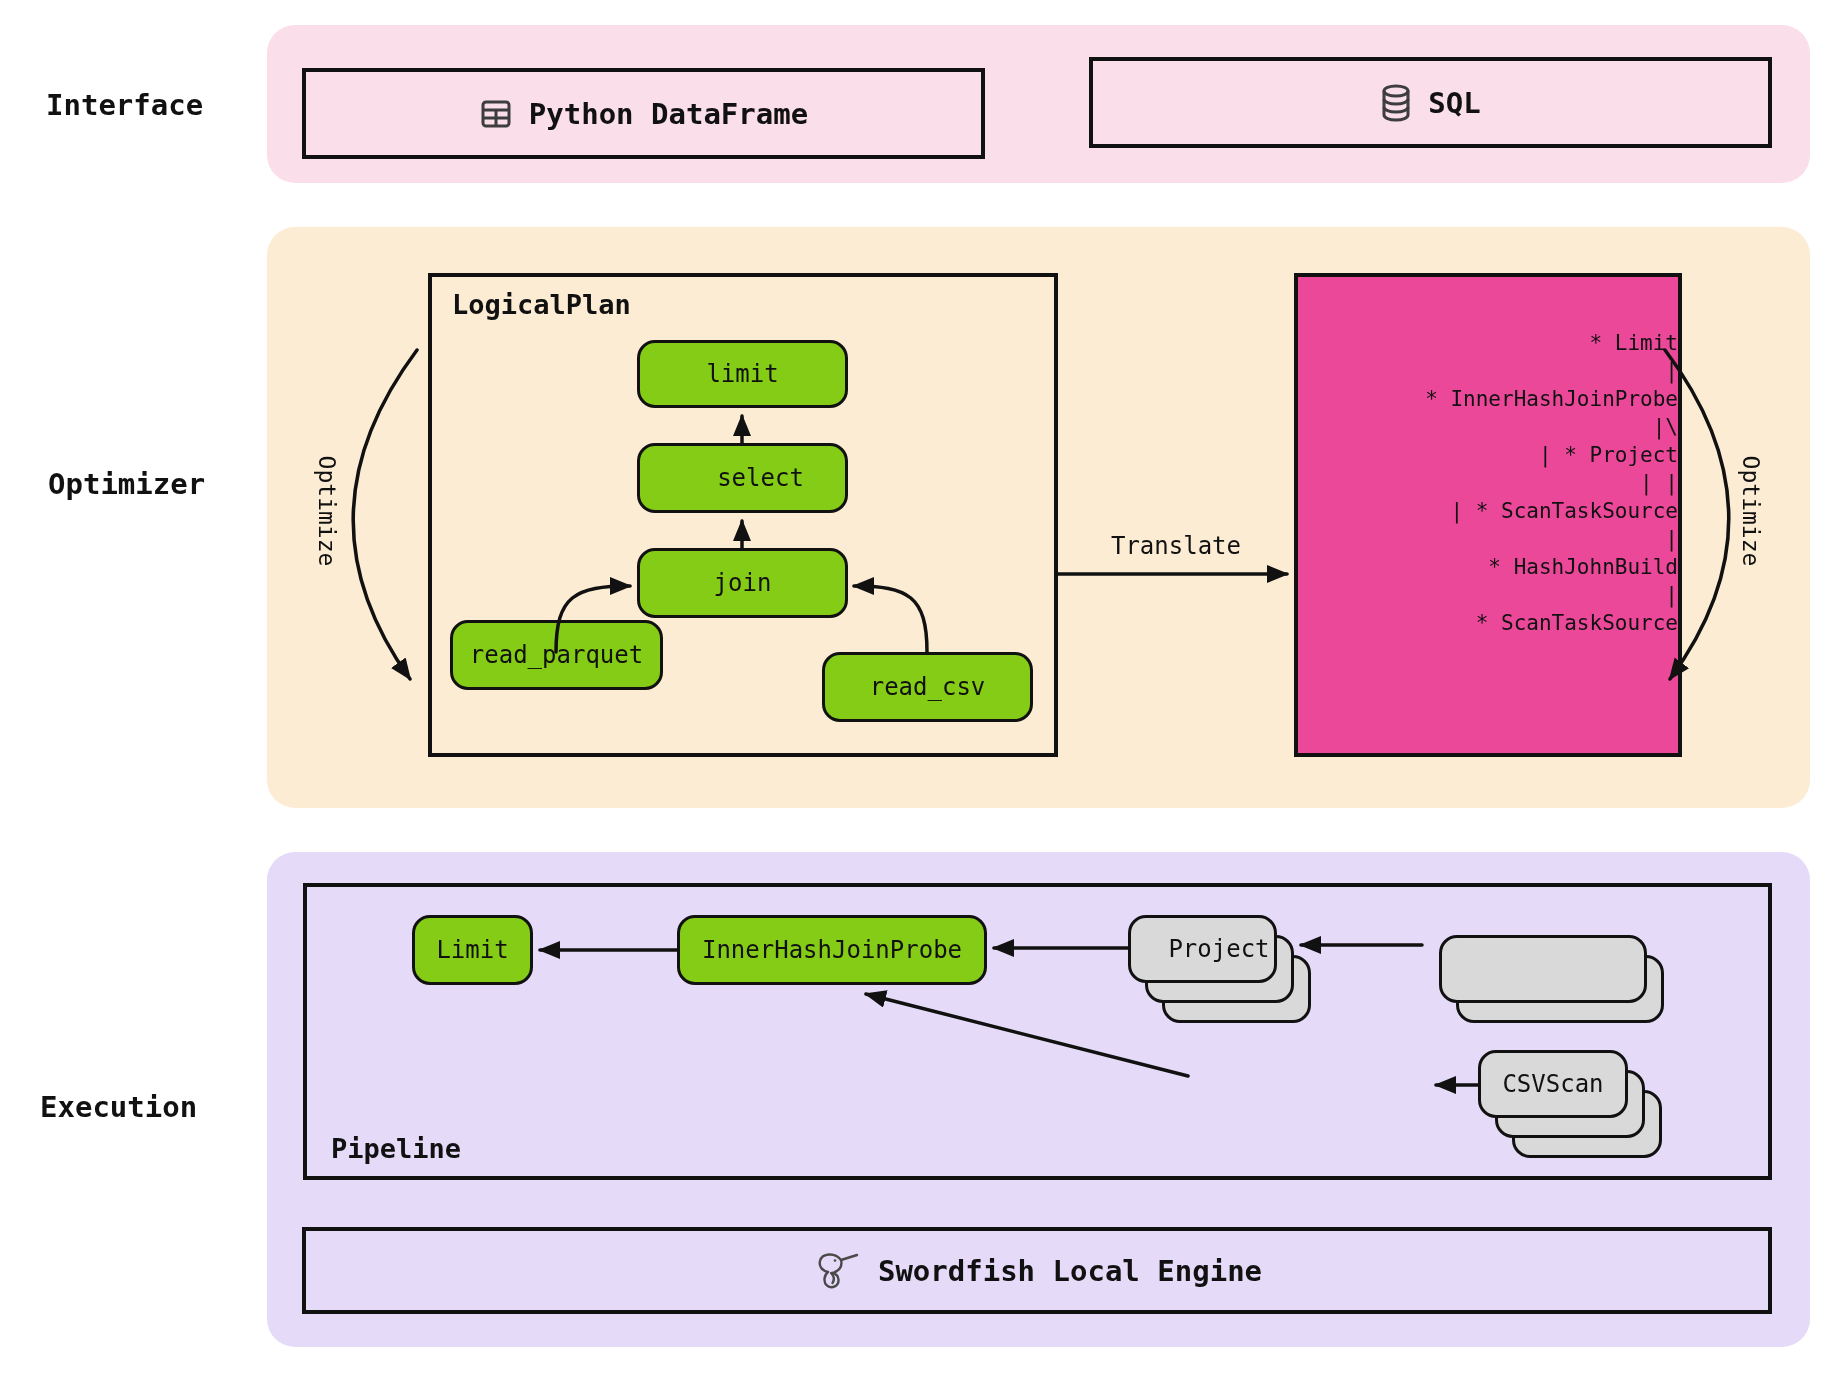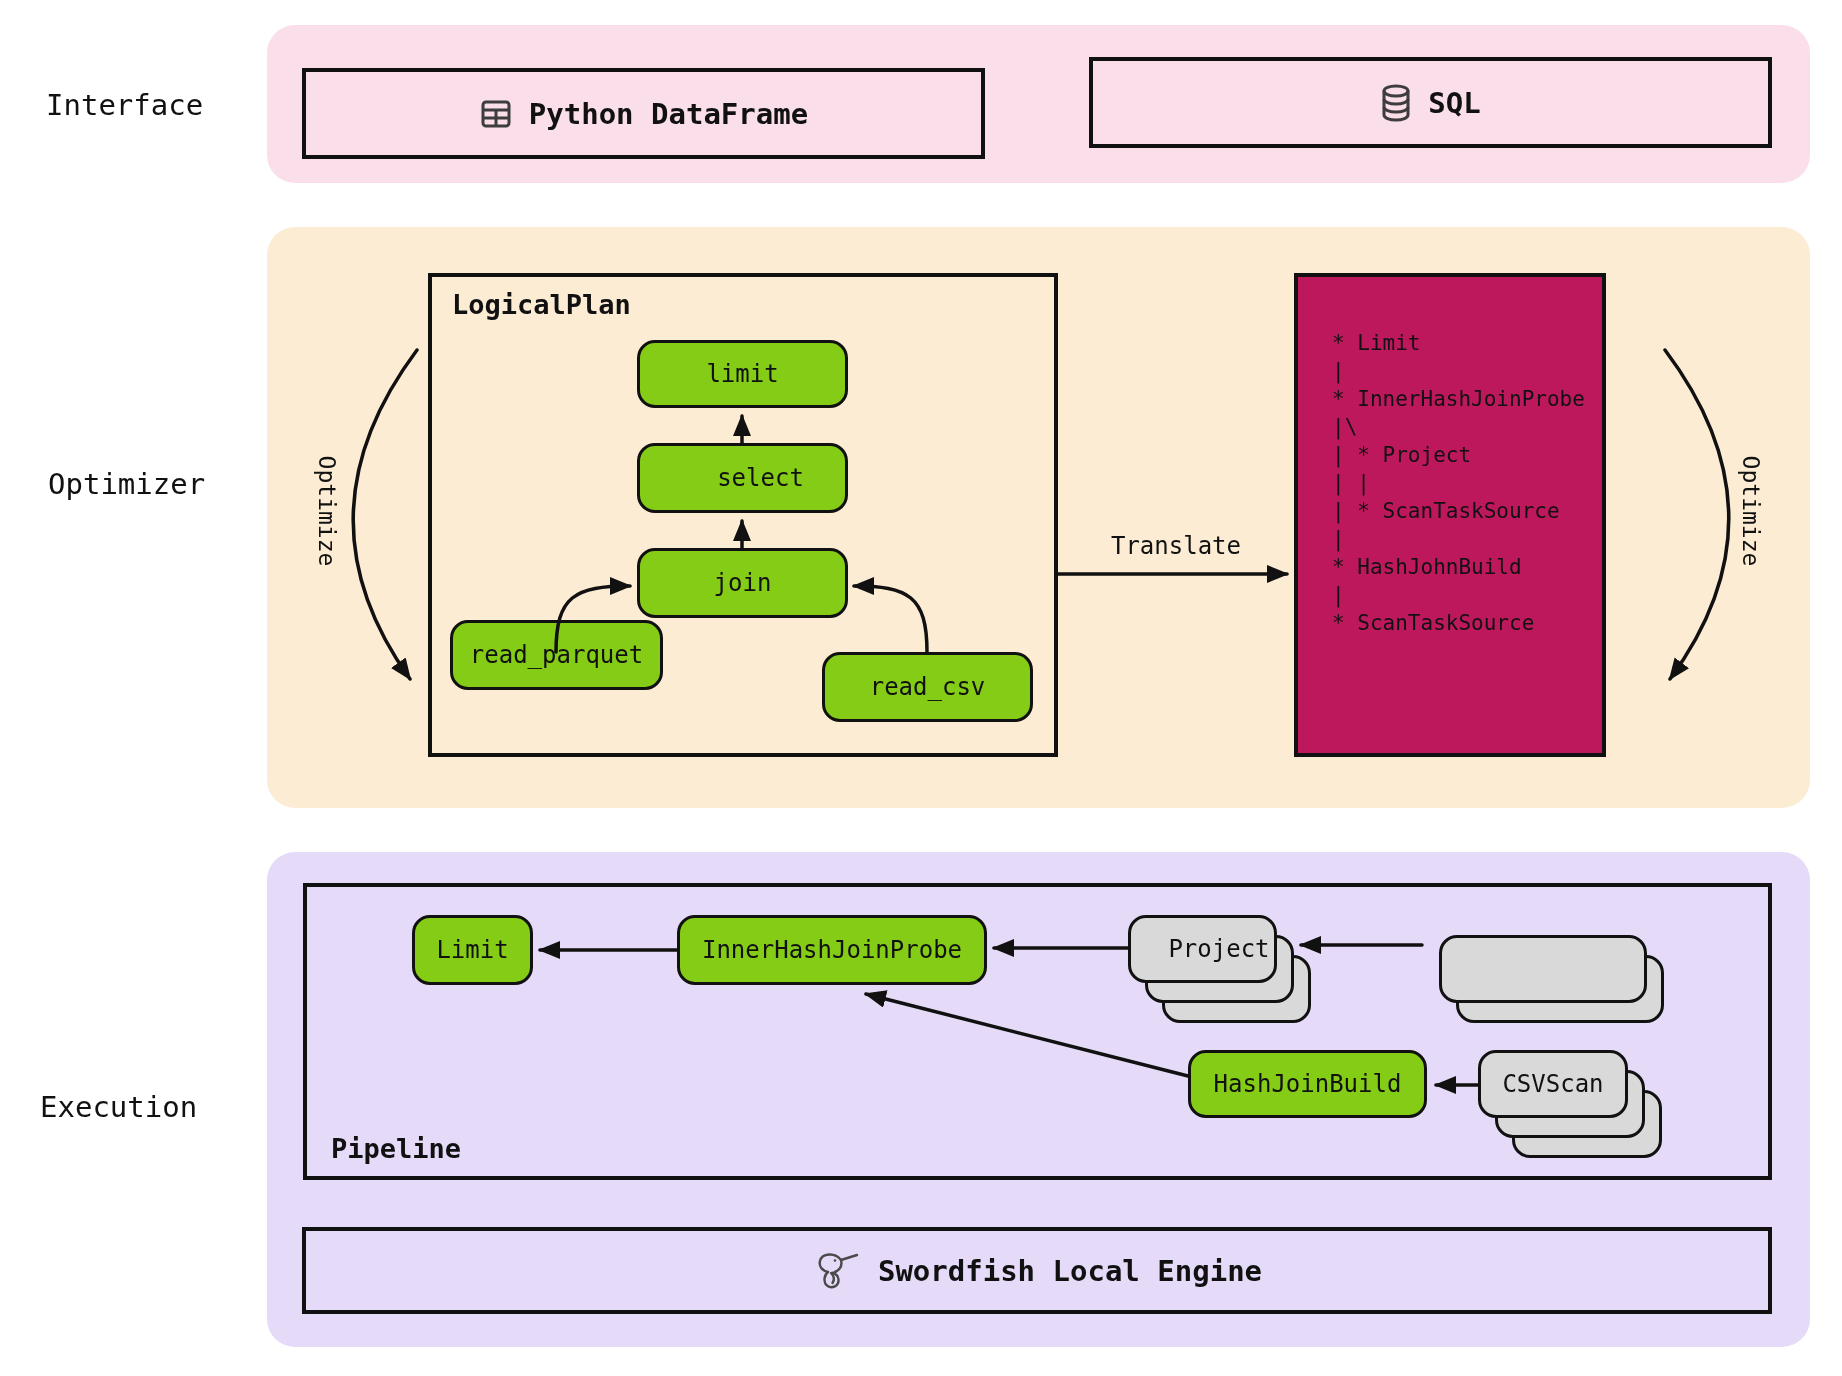--- a/index.html
+++ b/index.html
@@ -4,41 +4,41 @@
 <style>
   html,body { margin:0; padding:0; background:#ffffff; }
   #canvas {
     position:relative; width:1842px; height:1376px; overflow:hidden;
     font-family:"DejaVu Sans Mono", monospace; color:#111;
   }
   .band { position:absolute; border-radius:28px; }
   .band-interface { left:267px; top:25px;  width:1543px; height:158px; background:#fadee9; }
   .band-optimizer { left:267px; top:227px; width:1543px; height:581px; background:#fcecd4; }
   .band-execution { left:267px; top:852px; width:1543px; height:495px; background:#e5daf8; }
-  .section-label { position:absolute; font-size:29px; font-weight:normal; white-space:nowrap; }
+  .section-label { position:absolute; font-size:29px; font-weight:bold; white-space:nowrap; }
   .iface-box {
     position:absolute; width:683px; height:91px; border:4px solid #111; box-sizing:border-box;
     display:flex; align-items:center; justify-content:center; gap:16px;
     font-size:29px; font-weight:bold; background:transparent;
   }
   .big-box { position:absolute; border:4px solid #111; box-sizing:border-box; }
   .box-title { position:absolute; font-size:27px; font-weight:bold; }
   .node {
     position:absolute; background:#84cc16; border:3px solid #111; box-sizing:border-box;
     border-radius:18px; display:flex; align-items:center; justify-content:center;
     font-size:24px; font-weight:500; white-space:nowrap;
   }
   .stack { position:absolute; }
   .card {
     position:absolute; background:#d9d9d9; border:3px solid #111; box-sizing:border-box;
     border-radius:18px;
   }
   .card-front { display:flex; align-items:center; justify-content:center; font-size:24px; font-weight:500; white-space:nowrap; }
-  .plan-box { position:absolute; left:1294px; top:273px; width:312px; height:484px;
-    background:#be185d; border:4px solid #111; box-sizing:border-box; }
+  .plan-box { position:absolute; left:1294px; top:273px; width:388px; height:484px;
+    background:#ec4899; border:4px solid #111; box-sizing:border-box;text-align:right; }
   .plan-text { margin:0; padding:52px 0 0 34px; font-family:"DejaVu Sans Mono", monospace;
     font-size:21px; line-height:28px; white-space:pre; color:#111; }
   .arrow-label { position:absolute; font-size:24px; text-align:center; }
   .vlabel { position:absolute; font-size:23px; white-space:nowrap;
     transform:translate(-50%,-50%) rotate(90deg); }
   .engine-box {
     position:absolute; left:302px; top:1227px; width:1470px; height:87px;
     border:4px solid #111; box-sizing:border-box;
     display:flex; align-items:center; justify-content:center; gap:18px;
     font-size:29px; font-weight:bold;
@@ -122,21 +122,20 @@
     <div class="card" style="left:34px; top:40px; width:149px; height:68px;"></div>
     <div class="card" style="left:17px; top:20px; width:149px; height:68px;"></div>
     <div class="card card-front" style="left:0; top:0; width:149px; height:68px;padding-left:33px;">Project</div>
   </div>
 
   <div class="stack" style="left:1422px; top:915px; width:242px; height:108px;">
     <div class="card" style="left:34px; top:40px; width:208px; height:68px;"></div>
     <div class="card" style="left:17px; top:20px; width:208px; height:68px;"></div>
   </div>
 
-  <div class="node" style="left:1188px; top:1050px; width:239px; height:68px;">HashJoinBuild</div>
 
   <div class="stack" style="left:1478px; top:1050px; width:184px; height:124px;">
     <div class="card" style="left:34px; top:40px; width:150px; height:68px;"></div>
     <div class="card" style="left:17px; top:20px; width:150px; height:68px;"></div>
     <div class="card card-front" style="left:0; top:0; width:150px; height:68px;">CSVScan</div>
   </div>
 
   <div class="engine-box">
     <span class="icon">
       <svg width="48" height="48" viewBox="0 0 48 48" fill="none" stroke="#4a4a4a" stroke-width="2.4" stroke-linecap="round" stroke-linejoin="round">

